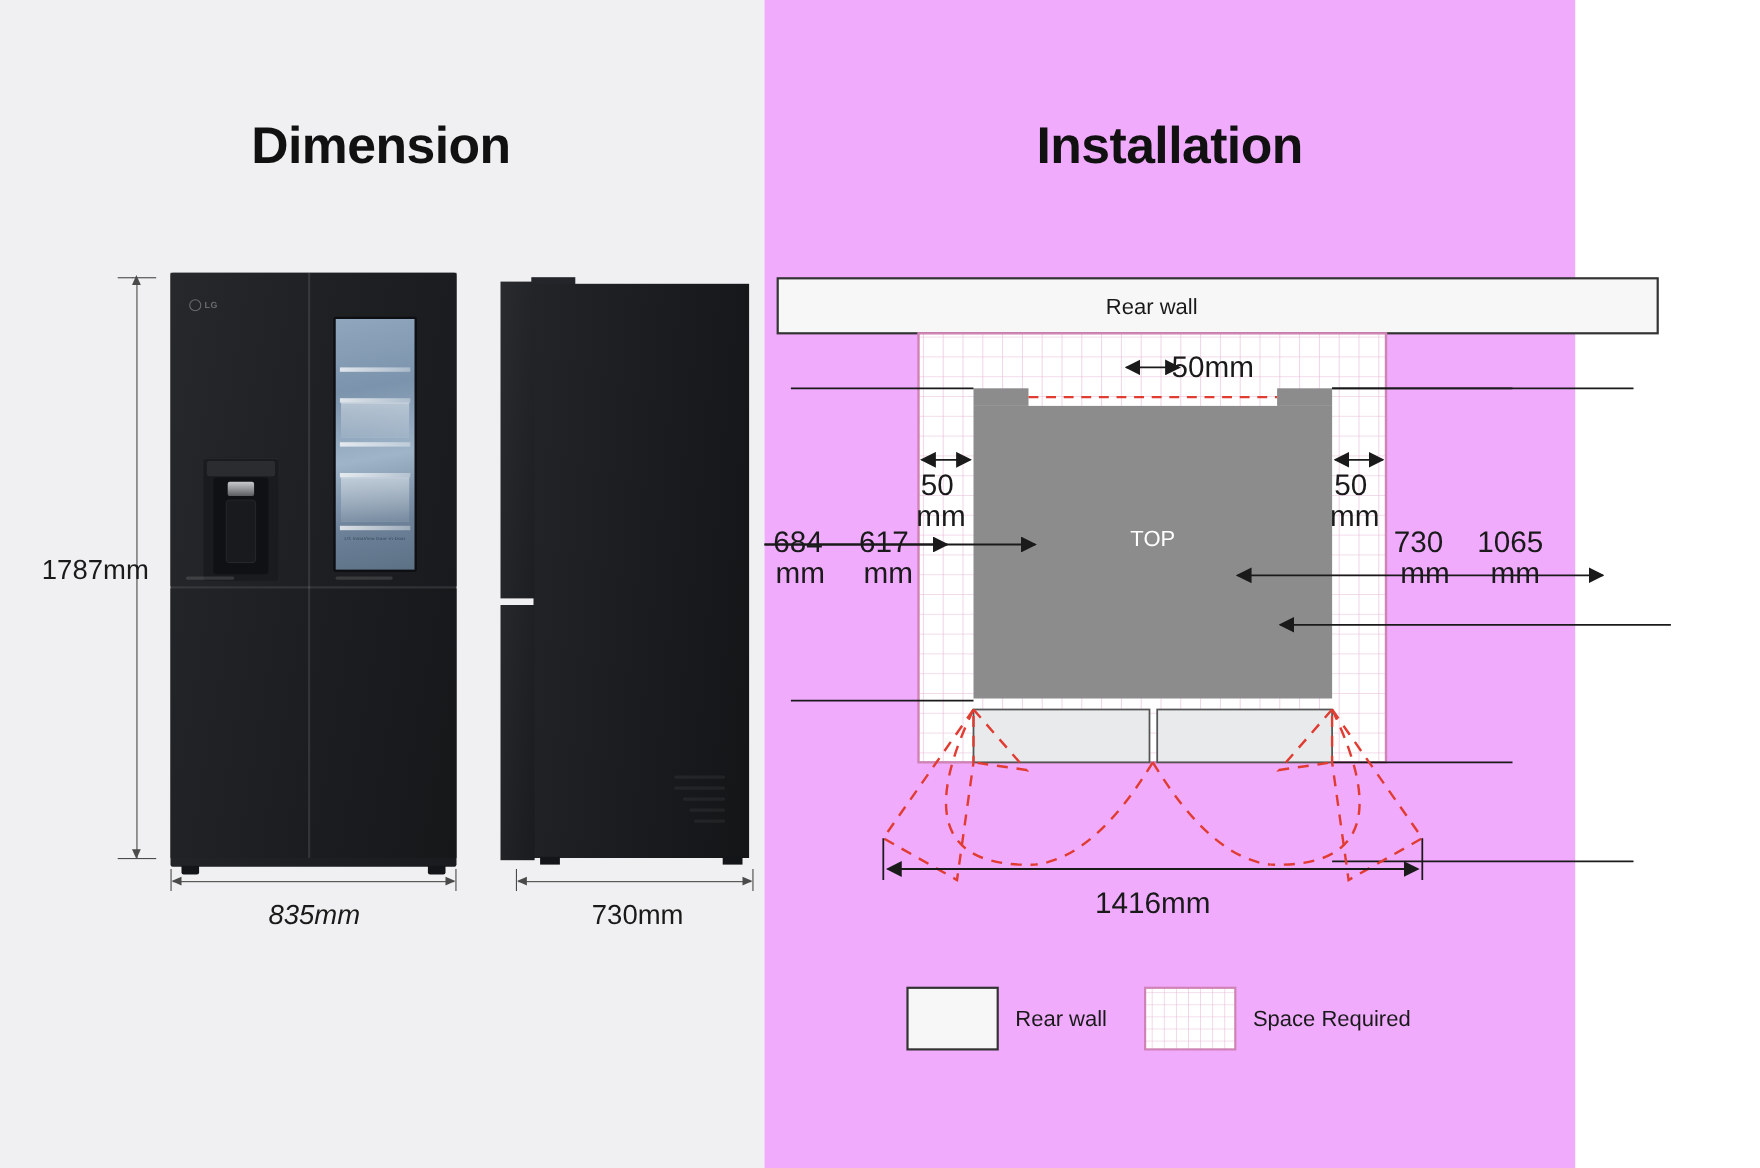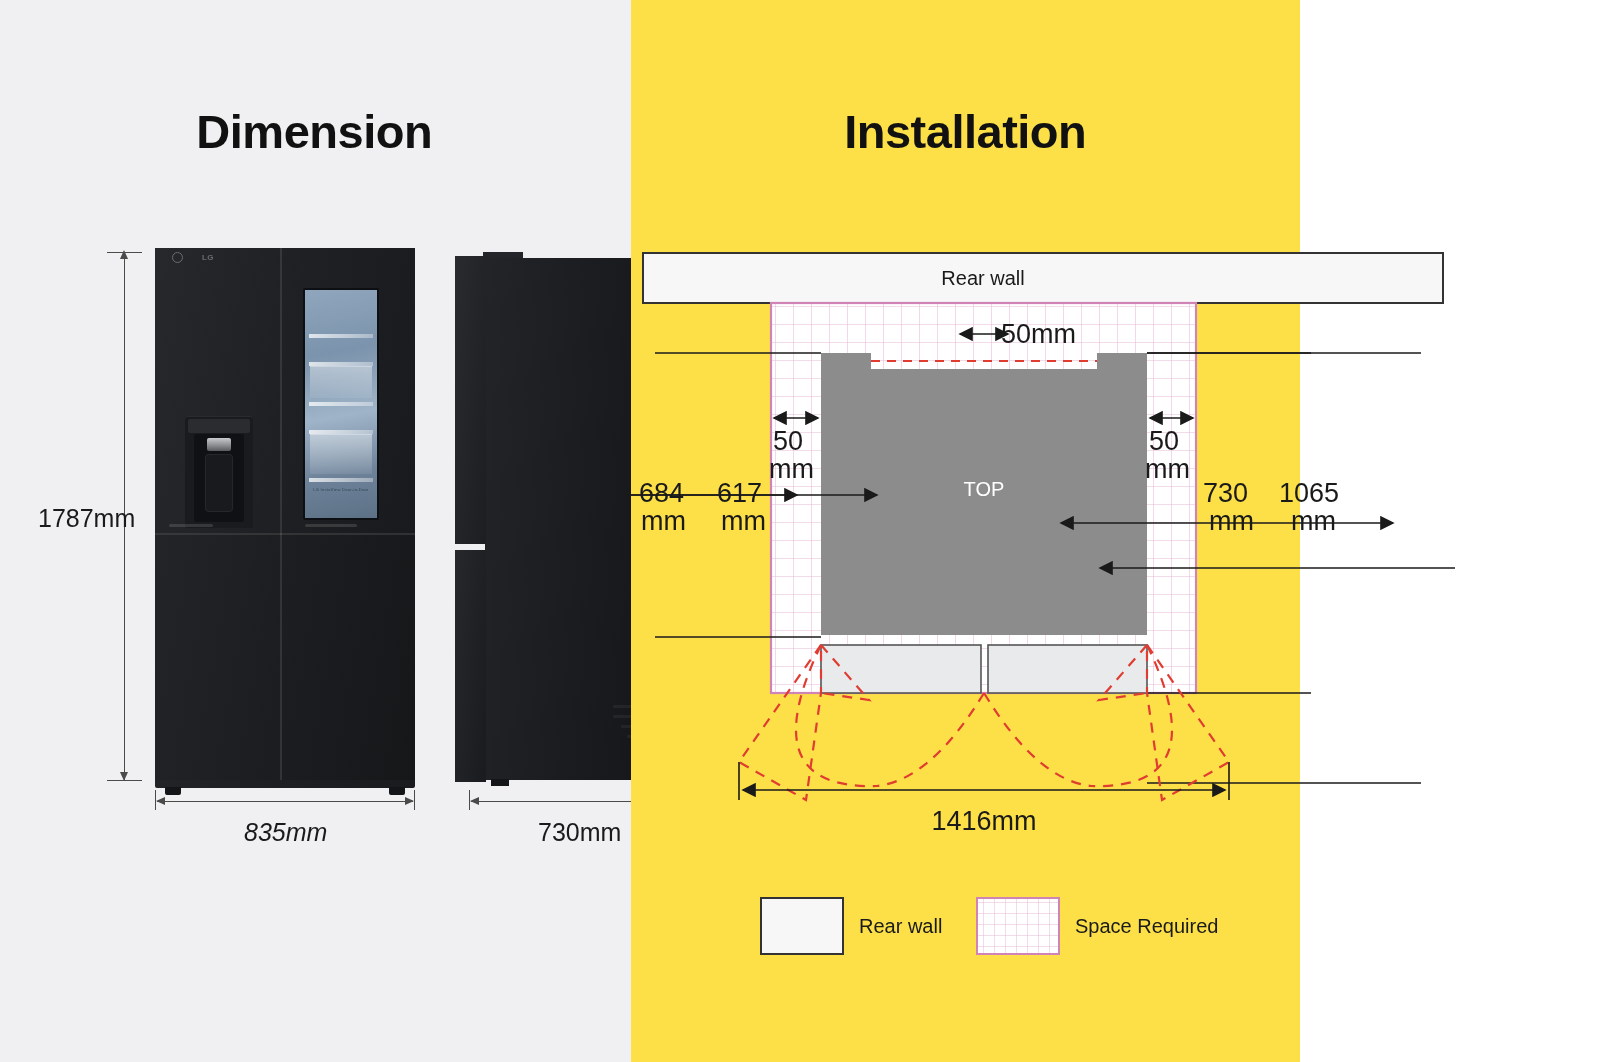--- a/index.html
+++ b/index.html
@@ -3,26 +3,26 @@
 <meta charset="utf-8">
 <title>LG Refrigerator Dimension &amp; Installation</title>
 <style>
   * { box-sizing: border-box; margin: 0; padding: 0; }
   html, body {
     width: 1600px; height: 1062px;
     font-family: "Liberation Sans", sans-serif;
     background: #ffffff;
     overflow: hidden;
   }
-  #root { position: relative; width: 1300px; height: 1062px; display: flex; }
+  #root { position: relative; width: 1432px; height: 1062px; display: flex; }
 
   
   .panel { position: relative; height: 1062px; }
   #panel-dimension { width: 776px; background: #f0f0f2; }
-  #panel-installation { width: 824px; background: #fde047; }
+  #panel-installation { width: 824px; background: #f0abfc; }
 
   .panel-title {
     position: absolute; top: 104px; left: 0; width: 100%;
     text-align: center;
     font-size: 47px; font-weight: 700; color: #111111;
     letter-spacing: -0.5px;
   }
   #panel-dimension .panel-title { transform: translateX(-1px); }
 
   
@@ -45,22 +45,22 @@
   }
   .door-seam-v {
     position: absolute; top: 0; left: 125px; width: 2px; height: 532px;
     background: rgba(255,255,255,0.10);
   }
   .door-seam-h {
     position: absolute; left: 0; top: 285px; width: 100%; height: 2px;
     background: rgba(255,255,255,0.09);
   }
   .lg-logo {
-    position: absolute; left: 17px; top: 4px;
-    display: flex; align-items: center; gap: 19px;
+    position: absolute; left: 17px; top: 24px;
+    display: flex; align-items: center; gap: 3px;
     color: #6a6b6e; font-size: 8px; font-weight: 700; letter-spacing: 0.4px;
   }
   .lg-logo .lg-ring {
     width: 11px; height: 11px; border-radius: 50%;
     border: 1.3px solid #6a6b6e;
   }
   
   .dispenser {
     position: absolute; left: 30px; top: 168px; width: 68px; height: 112px;
     background: #1a1b1e; border-radius: 3px;

